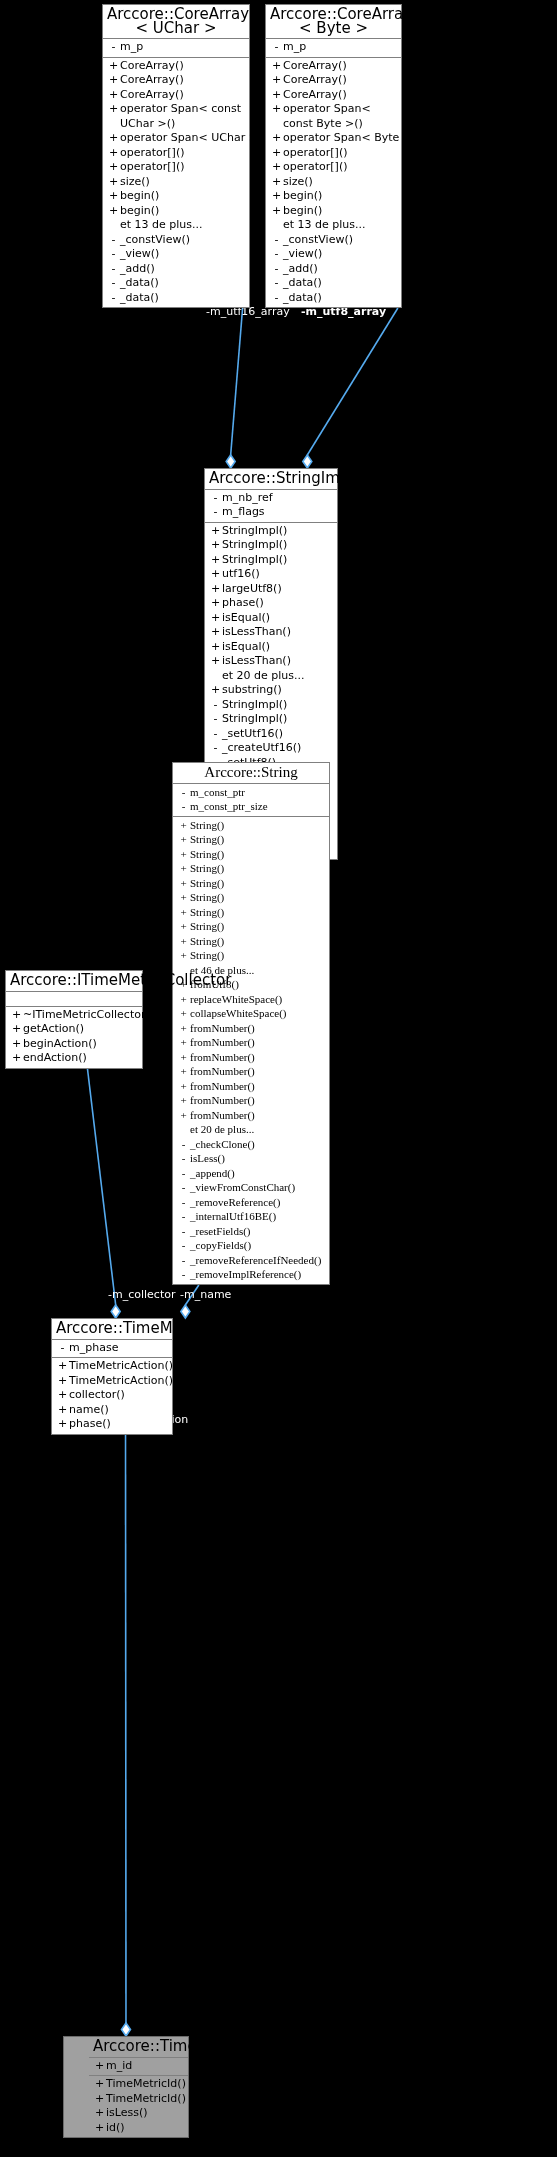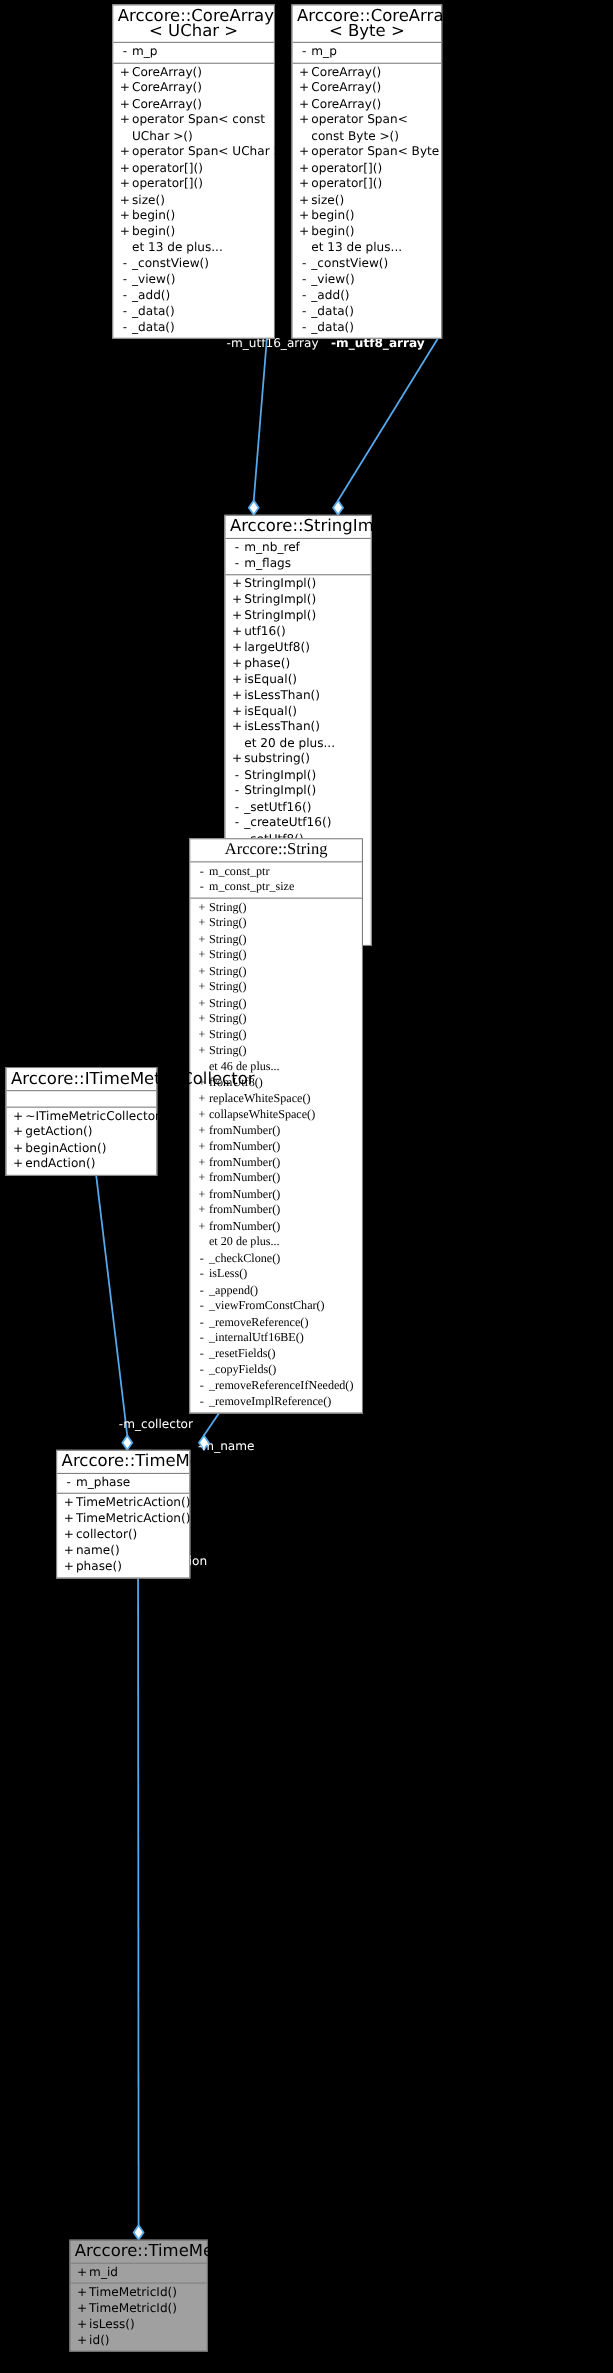--- a/index.html
+++ b/index.html
@@ -52,21 +52,21 @@
     <polygon points="185.35696969696968,1305 189.85696969696968,1311.5 185.35696969696968,1318 180.85696969696968,1311.5" fill="#ffffff" stroke="#55aaee" stroke-width="1.6"></polygon>
 
     <path d="M125.52000000000001,1435 L125.98961730449251,2023" fill="none" stroke="#55aaee" stroke-width="1.6"></path>
     <polygon points="125.98961730449251,2023 130.48961730449253,2029.5 125.98961730449251,2036 121.48961730449251,2029.5" fill="#ffffff" stroke="#55aaee" stroke-width="1.6"></polygon>
   </svg>
 
   <div class="elabel" style="left:206px;top:306px;">-m_utf16_array</div>
   <div class="elabel" style="left:301px;top:306px;font-weight:bold;">-m_utf8_array</div>
   <div class="elabel" style="left:254px;top:731px;">-m_p</div>
   <div class="elabel" style="left:108px;top:1289px;">-m_collector</div>
-  <div class="elabel" style="left:180px;top:1289px;margin-top:20px;">-m_name</div>
+  <div class="elabel" style="left:180px;top:1289px;">-m_name</div>
   <div class="elabel" style="left:129px;top:1414px;">+m_action</div>
 
   <div class="umlbox" id="box-corearray_uchar" style="left:102px;top:4px;width:148px;">
     <div class="cls-title">
       <div>Arccore::CoreArray</div>
       <div>&lt; UChar &gt;</div>
     </div>
     <div class="sep"></div>
     <div class="sect">
       <div class="row">
@@ -540,21 +540,21 @@
           <span class="vis">+</span>
           <span class="mem">name()</span>
         </div>
       <div class="row">
           <span class="vis">+</span>
           <span class="mem">phase()</span>
         </div>
     </div>
   </div>
 
-  <div class="umlbox selected" id="box-timemetricid" style="left:63px;top:2036px;width:126px;">
+  <div class="umlbox selected" id="box-timemetricid" style="left:63px;top:2036px;width:126px;padding-left:25px;">
     <div class="cls-title">
       <div>Arccore::TimeMetricId</div>
     </div>
     <div class="sep"></div>
     <div class="sect">
       <div class="row">
           <span class="vis">+</span>
           <span class="mem">m_id</span>
         </div>
     </div>

